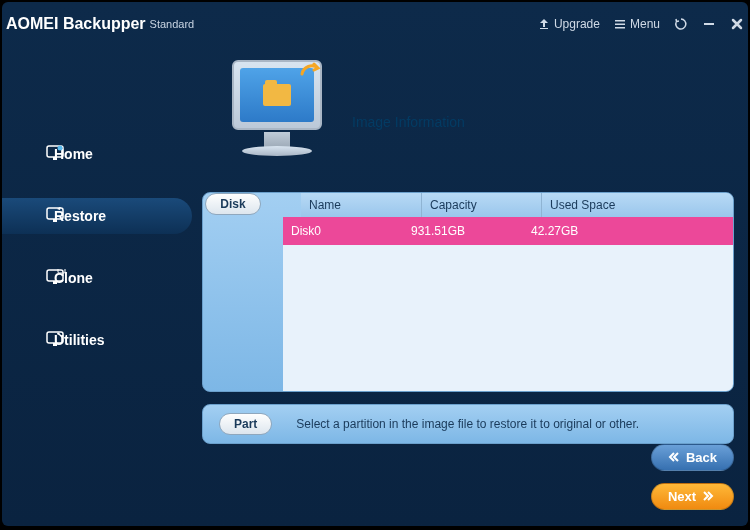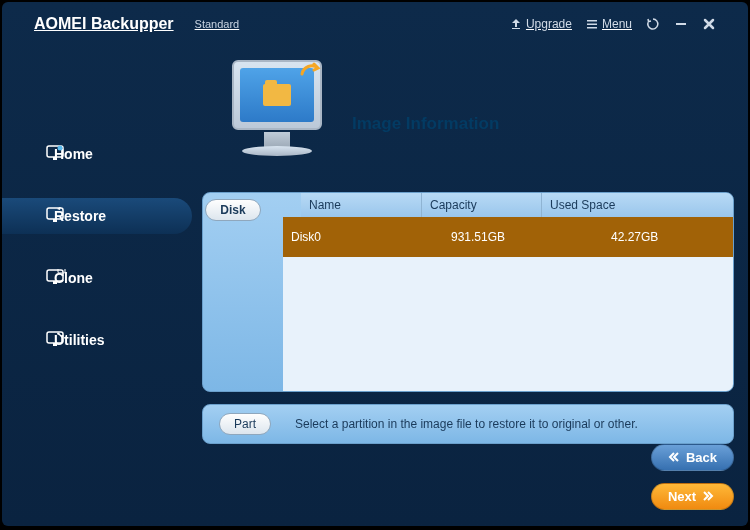--- a/index.html
+++ b/index.html
@@ -1,55 +1,55 @@
 <!DOCTYPE html>
 <html><head>
 <meta charset="utf-8">
 <style>
 * { margin: 0; padding: 0; box-sizing: border-box; font-family: Arial, sans-serif; }
 body { background: #000; width: 750px; height: 530px; overflow: hidden; }
 .window { width: 746px; height: 524px; margin: 2px; background: linear-gradient(to bottom, #0d2a4a, #0a2340); border-radius: 6px; position: relative; }
-.titlebar { height: 44px; display: flex; align-items: center; padding: 0 32px; color: #fff; text-decoration: underline; }
+.titlebar { height: 44px; display: flex; align-items: center; padding: 0 4px; color: #fff; }
 .app-title { font-size: 16px; font-weight: bold; }
-.app-edition { font-size: 11px; color: #c8d4e2; margin-left: 21px; }
+.app-edition { font-size: 11px; color: #c8d4e2; margin-left: 4px; }
 .titlebar-spacer { flex: 1; }
 .titlebar-actions { display: flex; align-items: flex-start; gap: 14px; color: #d0dae6; font-size: 12px; }
 .tb-item { display: flex; align-items: center; gap: 4px; cursor: pointer; }
 .tb-icon { display: inline-flex; }
 .sidebar { position: absolute; left: 0; top: 44px; bottom: 0; width: 180px; padding-top: 90px; }
 .nav-item { display: flex; align-items: center; gap: 12px; padding: 10px 20px 10px 22px; color: #fff; font-size: 14px; font-weight: bold; cursor: pointer; margin-bottom: 26px; position: relative; }
 .nav-item.active { background: linear-gradient(to bottom, #1a4a7a, #0d3055); border-radius: 0 22px 22px 0; margin-right: -10px; padding-right: 10px; }
 .nav-icon { position: absolute; left: 44px; }
 .nav-label { margin-left: 30px; }
 .main { position: absolute; left: 180px; right: 14px; top: 44px; bottom: 14px; }
 .illustration { position: absolute; left: 40px; top: 8px; width: 120px; height: 120px; }
 .monitor-body { width: 90px; height: 70px; background: linear-gradient(to bottom, #d8e4f0, #bcc9d8); border-radius: 6px; border: 2px solid #a9b6c5; position: absolute; top: 6px; left: 10px; }
 .monitor-screen { position: absolute; top: 6px; left: 6px; right: 6px; bottom: 6px; background: linear-gradient(to bottom, #4fa3e8, #2d7ac8); border-radius: 3px; display: flex; align-items: center; justify-content: center; }
 .folder { width: 28px; height: 22px; background: #f2b843; border-radius: 2px; position: relative; }
 .folder::before { content: ''; position: absolute; top: -4px; left: 2px; width: 12px; height: 4px; background: #f2b843; border-radius: 2px 2px 0 0; }
 .arrow-arc { position: absolute; top: -8px; right: -8px; width: 24px; height: 24px; }
 .monitor-stand { width: 26px; height: 18px; background: linear-gradient(to bottom, #c0ccd8, #98a5b3); position: absolute; top: 78px; left: 42px; }
 .monitor-base { width: 70px; height: 10px; background: linear-gradient(to bottom, #d8e4f0, #a9b6c5); border-radius: 50%; position: absolute; top: 92px; left: 20px; }
 .header { position: absolute; left: 170px; top: 68px; color: #033b63; }
-.header h2 { font-size: 17px; font-weight: bold; margin-bottom: 8px; }
+.header h2 { font-size: 14px; font-weight: normal; margin-bottom: 8px; }
 .header p { font-size: 12px; color: #26567c; }
 .panel { position: absolute; left: 20px; right: 0; top: 146px; height: 200px; background: linear-gradient(to bottom, #a3cff2, #7db7e6); border-radius: 8px; overflow: hidden; border: 1px solid #6ba0cc; }
-.panel-left { width: 60px; position: absolute; top: 0; left: 0; bottom: 0; display: flex; flex-direction: column; align-items: center; padding-top: 6px; }
+.panel-left { width: 60px; position: absolute; top: 0; left: 0; bottom: 0; display: flex; flex-direction: column; align-items: center; }
 .disk-pill { background: linear-gradient(to bottom, #fefefe, #dde6ee); border: 1px solid #8fa7bd; border-radius: 11px; padding: 3px 14px; font-size: 12px; font-weight: bold; color: #1a3a5a; cursor: pointer; }
 .table { position: absolute; left: 80px; right: 0; top: 0; bottom: 0; }
 .thead { display: flex; height: 24px; align-items: center; background: linear-gradient(to bottom, #b8daf5, #9ac6ec); font-size: 12px; color: #1a3a5a; margin-left: 18px; }
 .thead > div { border-left: 1px solid #8fb4d3; padding-left: 8px; height: 100%; display: flex; align-items: center; }
 .col-name { width: 120px; border-left: none !important; }
 .col-cap { width: 120px; }
 .col-used { flex: 1; }
 .tbody { background: #e8f2fb; height: calc(100% - 24px); }
-.trow { display: flex; height: 40px; align-items: center; background: #a16207; color: #fff; font-size: 12px; gap: 40px; }
+.trow { display: flex; height: 28px; align-items: center; background: #ec4899; color: #fff; font-size: 12px; }
 .trow > div { padding-left: 8px; }
 .panel2 { position: absolute; left: 20px; right: 0; top: 358px; height: 40px; background: linear-gradient(to bottom, #a3cff2, #7db7e6); border-radius: 8px; border: 1px solid #6ba0cc; display: flex; align-items: center; }
-.part-pill { background: linear-gradient(to bottom, #fefefe, #dde6ee); border: 1px solid #8fa7bd; border-radius: 11px; padding: 3px 14px; font-size: 12px; font-weight: normal; color: #1a3a5a; margin-left: 16px; cursor: pointer; }
+.part-pill { background: linear-gradient(to bottom, #fefefe, #dde6ee); border: 1px solid #8fa7bd; border-radius: 11px; padding: 3px 14px; font-size: 12px; font-weight: bold; color: #1a3a5a; margin-left: 16px; cursor: pointer; }
 .panel2-text { font-size: 12px; color: #1a3a5a; margin-left: 24px; }
 .footer { position: absolute; right: 0; bottom: 2px; display: flex; gap: 12px; flex-direction: column; }
 .btn { border-radius: 14px; padding: 5px 16px; font-size: 13px; font-weight: bold; cursor: pointer; border: 1px solid rgba(0,0,0,0.2); display: flex; align-items: center; gap: 4px; }
 .btn-back { background: linear-gradient(to bottom, #6aa0d8, #3670b0); color: #fff; }
 .btn-next { background: linear-gradient(to bottom, #ffb938, #f08a10); color: #fff; }
 </style>
 </head>
 <body>
 
 <div class="window">

